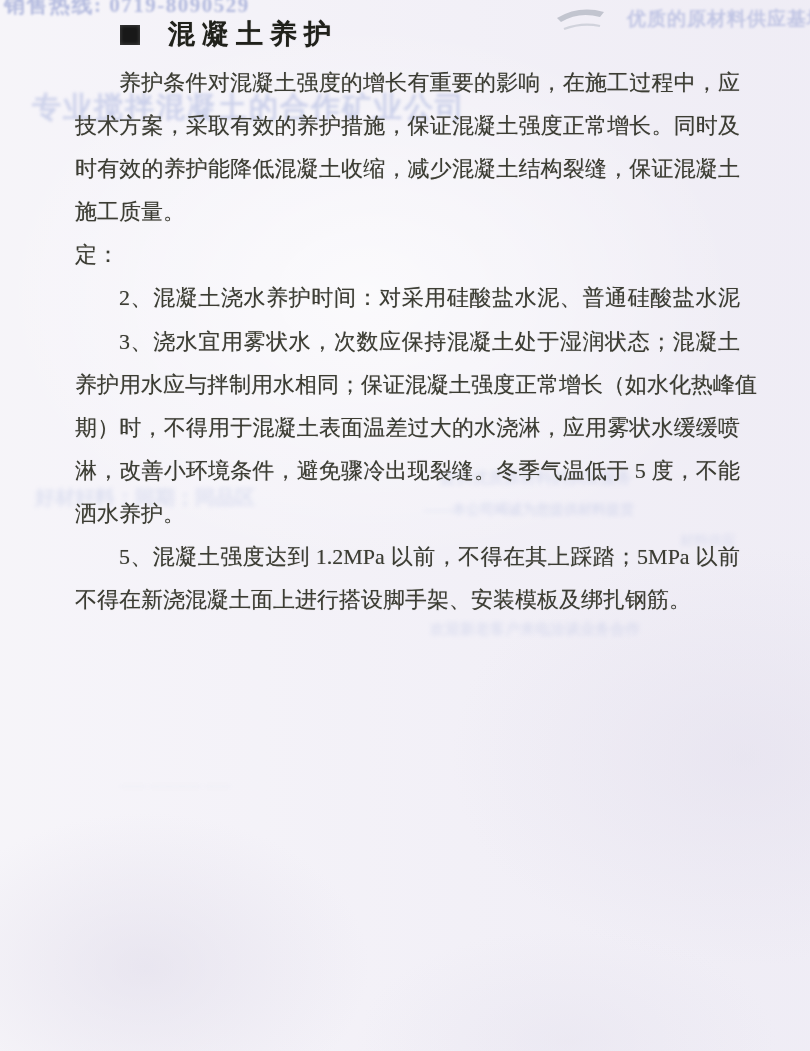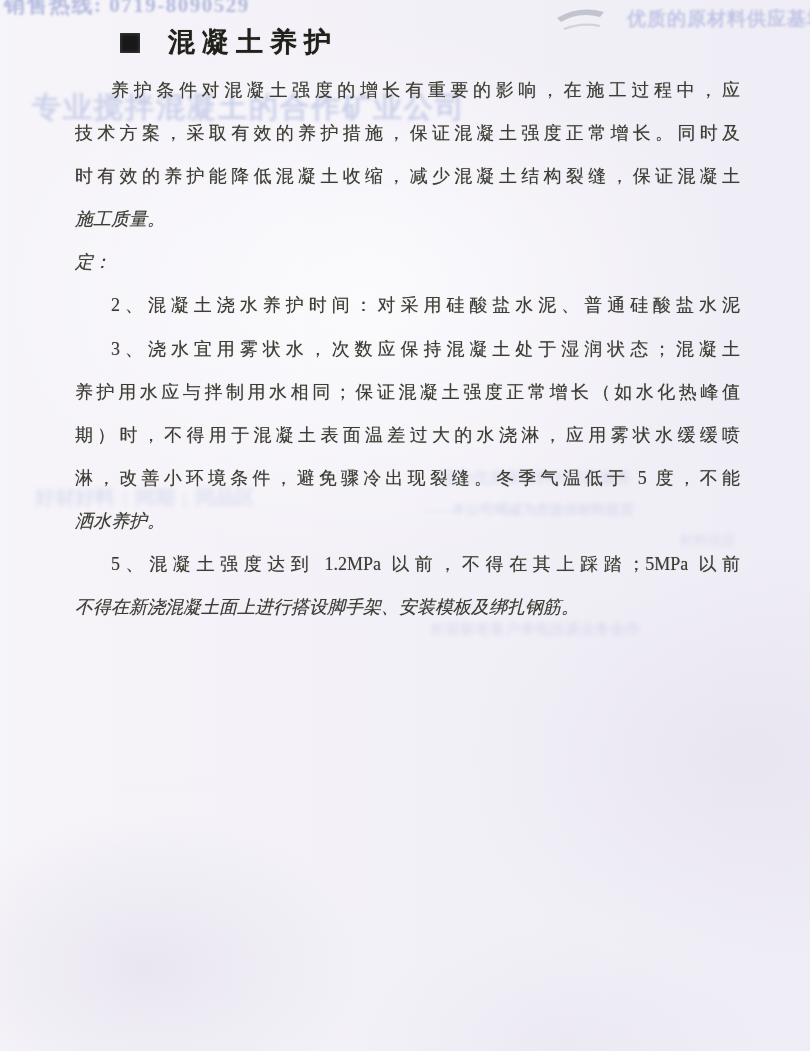--- a/index.html
+++ b/index.html
@@ -12,21 +12,21 @@
     background:
       radial-gradient(ellipse 320px 220px at 18% 92%, rgba(223,219,233,.55), transparent 70%),
       radial-gradient(ellipse 420px 300px at 92% 72%, rgba(226,222,236,.5), transparent 70%),
       radial-gradient(ellipse 520px 380px at 45% 28%, rgba(255,255,255,.65), transparent 72%),
       radial-gradient(ellipse 300px 160px at 70% 99%, rgba(229,226,238,.45), transparent 70%),
       linear-gradient(to right, rgba(255,255,255,.2), rgba(232,229,241,.4) 97%),
       #f4f2f8;
   }
   
   .content{
-    position:absolute;left:0;top:20px;
+    position:absolute;left:0;top:12px;
     padding:0 70px 0 75px;width:665px;
     color:#3c3d34;
     text-shadow:0 0 .7px rgba(70,70,58,.55);
   }
   .heading{
     height:49px;line-height:44px;
     margin-left:45px;
     white-space:nowrap;
   }
   .bullet{
@@ -35,28 +35,28 @@
     box-shadow:inset 0 0 4px rgba(90,90,90,.8);
     vertical-align:-2px;margin-right:28px;
   }
   .heading-text{
     font-size:27px;font-weight:bold;color:#20211b;
     letter-spacing:7px;
     text-shadow:0 0 .8px rgba(40,40,30,.6);
   }
   .line{
     height:43.1px;line-height:43.1px;
-    font-size:18px;
+    font-size:22px;
     text-align:justify;
     text-align-last:justify;
     text-justify:inter-character;
     white-space:nowrap;
   }
   .line.indent{text-indent:2em;}
-  .line.plast{text-align-last:left;font-style:italic;}
+  .line.plast{text-align-last:left;}
   
   .wm{
     position:absolute;font-weight:bold;white-space:nowrap;
     color:#8fa0d4;pointer-events:none;
   }
   .wm-hotline{
     left:4px;top:-9px;font-size:21px;letter-spacing:1.5px;
     color:rgba(124,139,200,.55);filter:blur(1px);
   }
   .wm-slogan{

